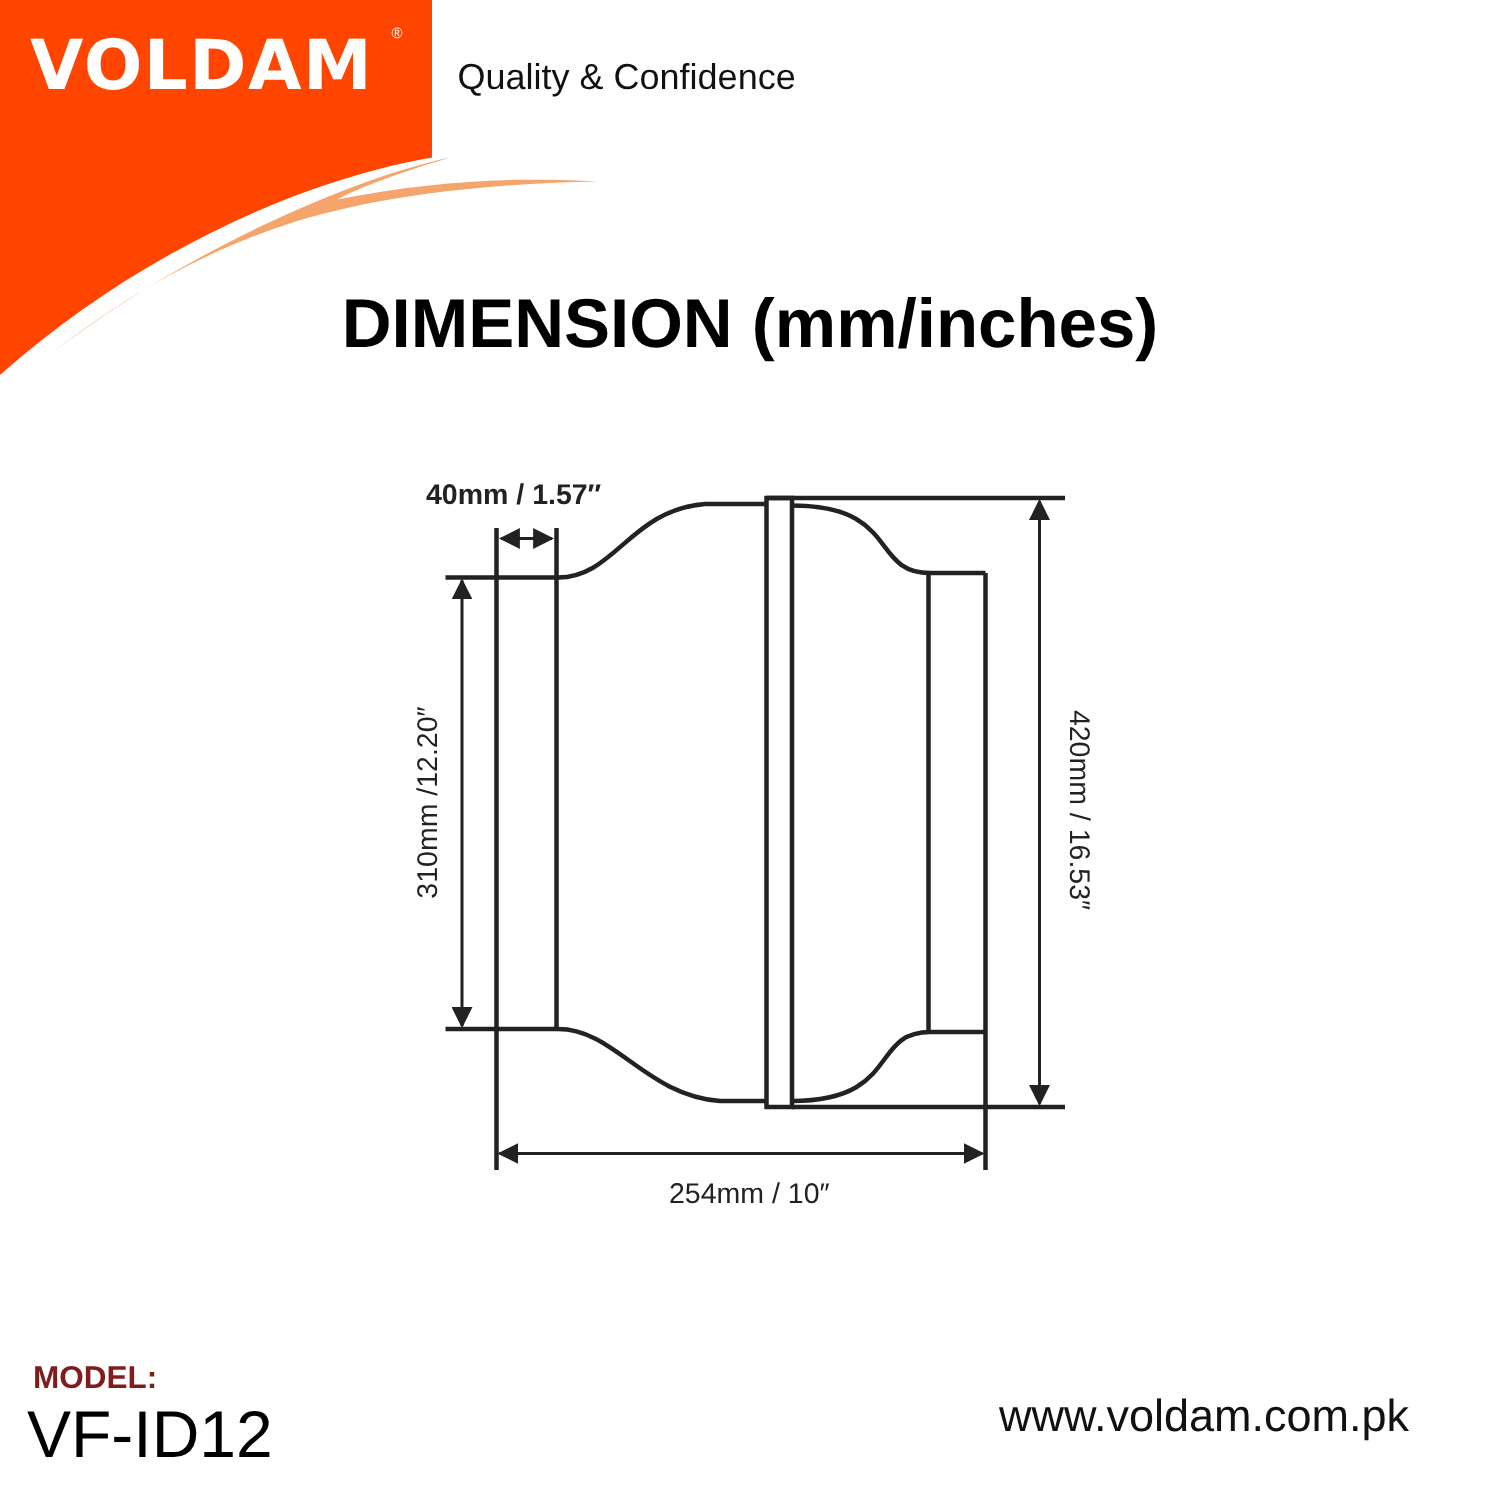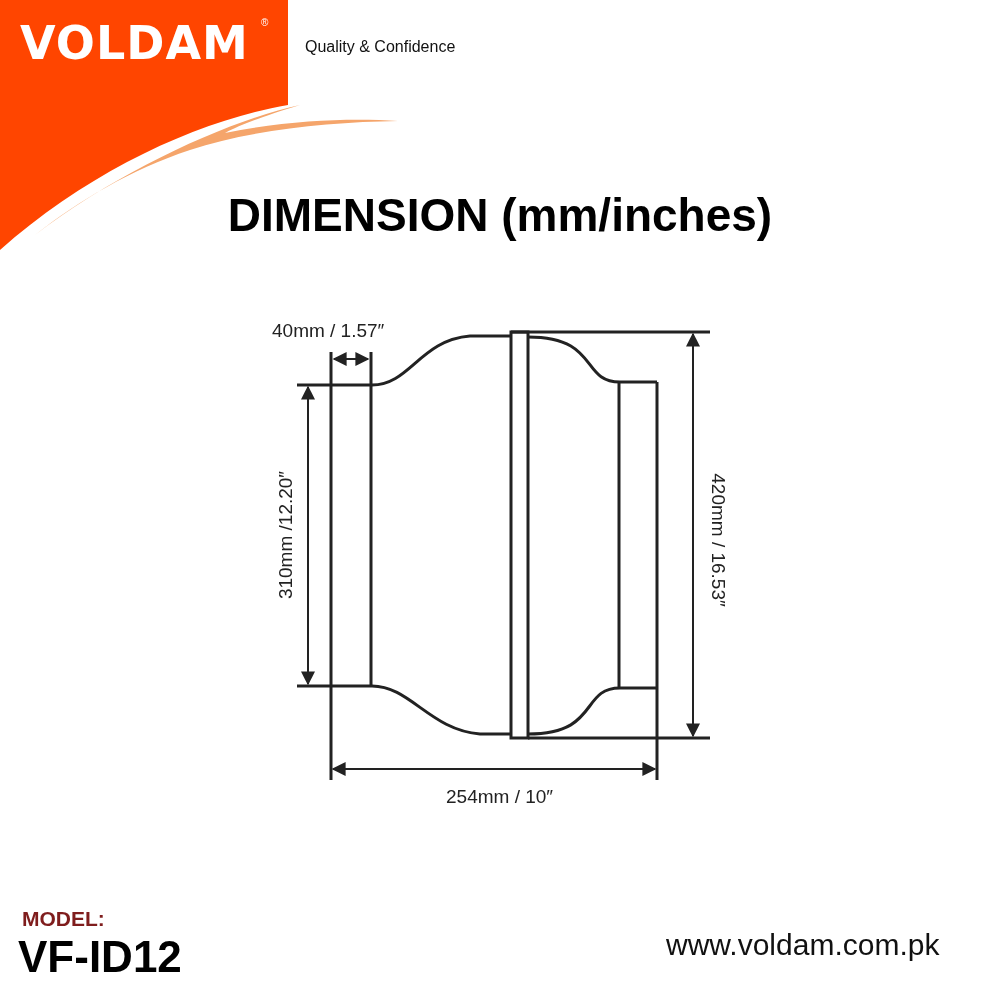--- a/index.html
+++ b/index.html
@@ -1,27 +1,27 @@
 <!DOCTYPE html>
 <html><head>
   <meta charset="utf-8">
   <style>
     html, body { margin: 0; padding: 0; }
     body { width: 1000px; height: 1000px; background: #ffffff; position: relative; overflow: hidden; font-family: "Liberation Sans", sans-serif; }
     .brand-shape { position: absolute; left: 0; top: 0; }
     .logo-text { position: absolute; left: 20px; top: 16px; color: #ffffff; font-family: "DejaVu Sans", sans-serif; font-weight: bold; font-size: 46px; letter-spacing: 1px; text-align: right; }
     .reg-mark { position: absolute; left: 261px; top: 17px; color: #ffffff; font-size: 10px; }
-    .tagline { position: absolute; left: 305px; top: 38px; font-size: 16px; color: #111; }
+    .tagline { position: absolute; left: 305px; top: 38px; font-size: 24px; color: #111; }
     .title { position: absolute; left: 0; width: 1000px; top: 188px; text-align: center; font-size: 46px; font-weight: bold; color: #000; }
     .drawing { position: absolute; left: 0; top: 0; }
     .dim-label { position: absolute; font-size: 19px; color: #222; white-space: nowrap; }
     .dim-vert-left { position: absolute; left: 286px; top: 535px; transform: translate(-50%, -50%) rotate(-90deg); }
     .dim-vert-right { position: absolute; left: 718px; top: 540px; transform: translate(-50%, -50%) rotate(90deg); }
     .model-label { position: absolute; left: 22px; top: 907px; font-size: 21px; font-weight: bold; color: #7f1d1d; }
-    .model-value { position: absolute; left: 18px; top: 932px; font-size: 44px; font-weight: bold; color: #000; }
+    .model-value { position: absolute; left: 18px; top: 932px; font-size: 44px; font-weight: normal; color: #000; }
     .website { position: absolute; left: 666px; top: 928px; font-size: 30px; color: #111; }
   </style>
 </head>
 <body>
 
 <svg class="brand-shape" width="420" height="260" viewBox="0 0 420 260">
   <path d="M0,0 L288,0 L288,105 C200,120 90,170 0,250 Z" fill="#ff4500"></path>
   <path d="M35,235 C120,170 230,120 300,105 C250,120 230,130 225,133 C290,120 350,118 398,121 C330,122 250,130 190,150 C130,170 80,200 35,235 Z" fill="#f5a56b"></path>
 </svg>
 
@@ -58,20 +58,20 @@
     <line x1="528" y1="738" x2="710" y2="738"></line>
   </g>
   <g stroke="#222" stroke-width="2" fill="none">
     <line x1="334" y1="359" x2="368" y2="359" marker-start="url(#arr)" marker-end="url(#arr)"></line>
     <line x1="308" y1="387" x2="308" y2="684" marker-start="url(#arr)" marker-end="url(#arr)"></line>
     <line x1="693" y1="334" x2="693" y2="736" marker-start="url(#arr)" marker-end="url(#arr)"></line>
     <line x1="333" y1="769" x2="655" y2="769" marker-start="url(#arr)" marker-end="url(#arr)"></line>
   </g>
 </svg>
 
-<div class="dim-label" style="left:272px; top:320px;">40mm / 1.57″</div>
+<div class="dim-label" style="left:284px; top:320px;font-weight:bold;">40mm / 1.57″</div>
 <div class="dim-label dim-vert-left">310mm /12.20″</div>
 <div class="dim-label dim-vert-right">420mm / 16.53″</div>
 <div class="dim-label" style="left:424px; top:786px;margin-left:22px;">254mm / 10″</div>
 
 <div class="model-label">MODEL:</div>
 <div class="model-value">VF-ID12</div>
 <div class="website">www.voldam.com.pk</div>
 
 </body></html>

